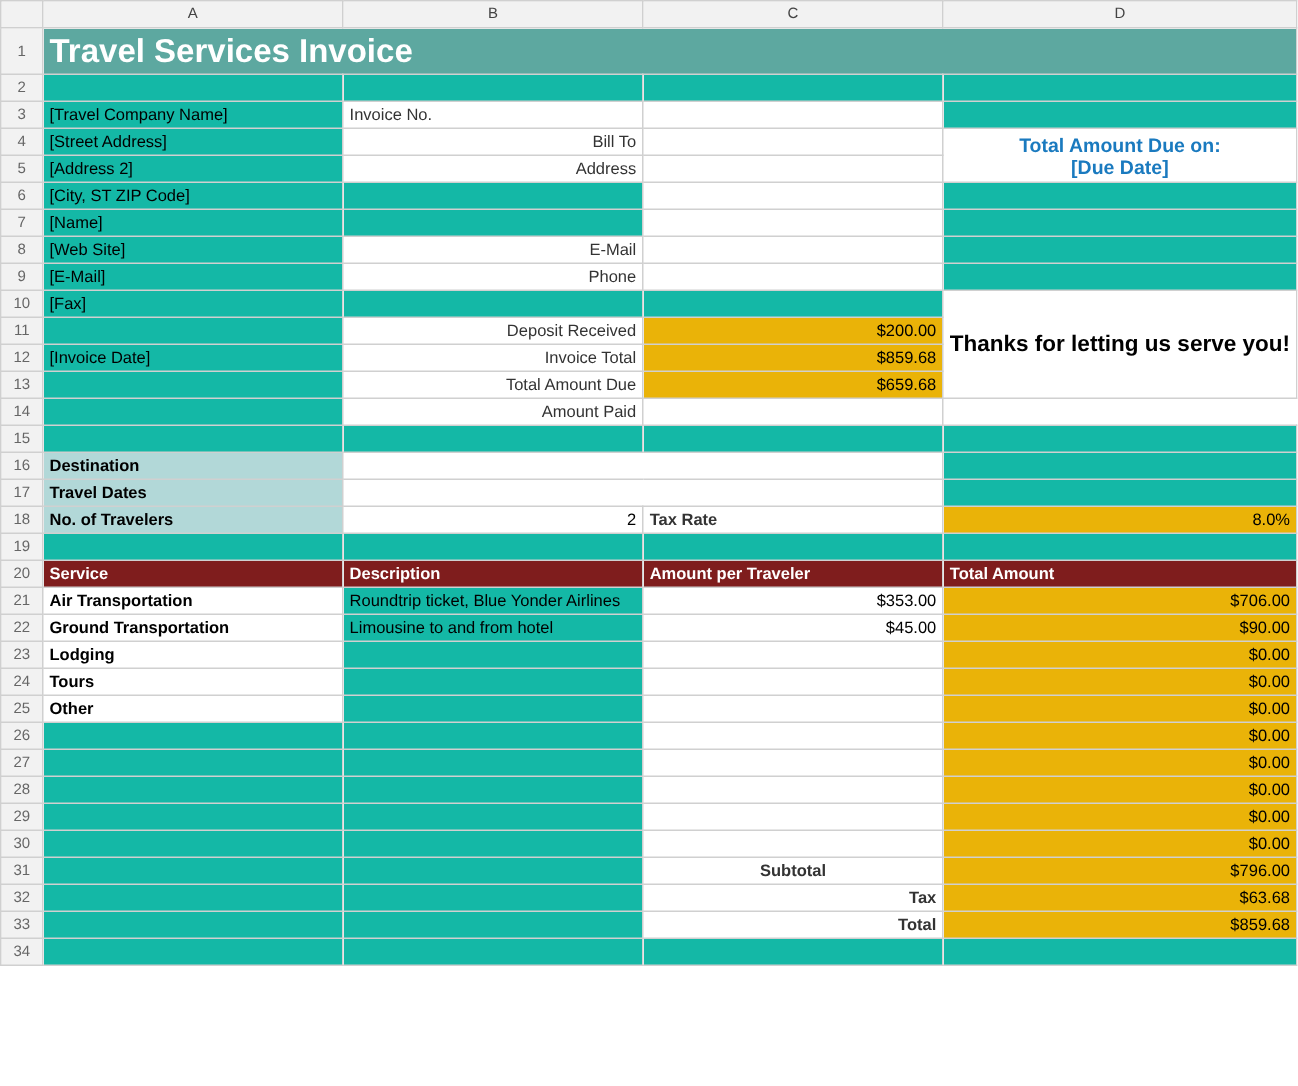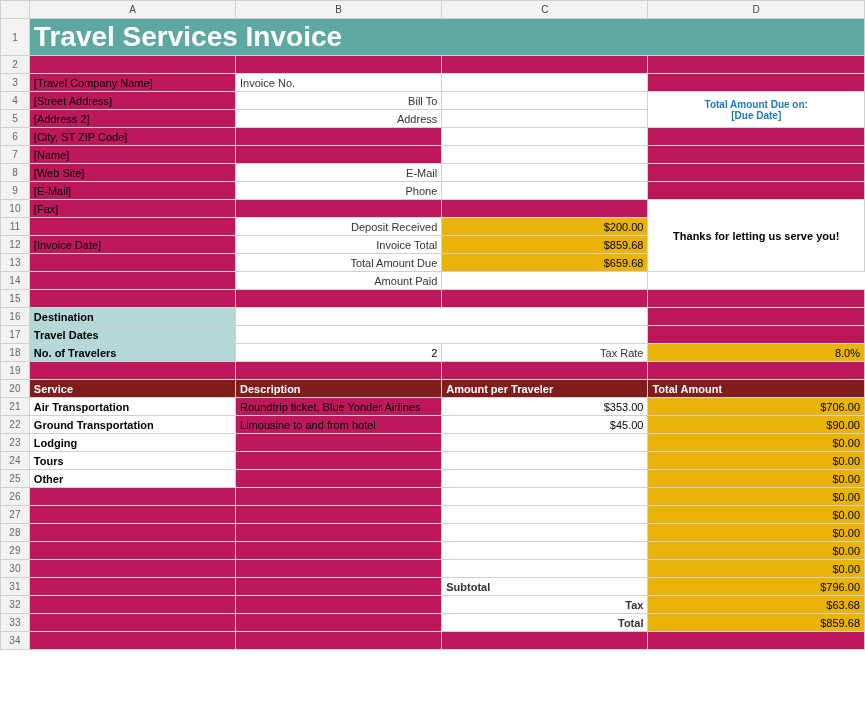--- a/index.html
+++ b/index.html
@@ -43,21 +43,21 @@
     
     .col-a { width: 200px; }
     .col-b { width: 200px; }
     .col-c { width: 200px; }
     .col-d { width: 210px; }
 
     
     .title-cell {
       background: #5da8a0;
       color: #fff;
-      font-size: 28px;
+      font-size: 22px;
       font-weight: bold;
       padding: 8px 10px;
     }
 
     
     .label-right {
       text-align: right;
       color: #333;
       font-weight: normal;
       background: #fff;
@@ -68,21 +68,21 @@
       border: 1px solid #aaa;
     }
 
     .input-cell-shaded {
       background: #eab308;
       border: 1px solid #aaa;
       text-align: right;
     }
 
     .empty-cell {
-      background: #be185d;
+      background: #14b8a6;
     }
 
     
     .teal-label {
       background: #b2d8d8;
       font-weight: bold;
       color: #000;
     }
 
     
@@ -101,28 +101,28 @@
       font-weight: bold;
     }
 
     .right-align {
       text-align: right;
     }
 
     .total-amount-due-cell {
       color: #1a7abf;
       font-weight: bold;
-      font-size: 10px;
+      font-size: 13px;
       text-align: center;
       vertical-align: middle;
     }
 
     .thanks-cell {
       font-weight: bold;
-      font-size: 11px;
+      font-size: 15px;
       text-align: center;
       vertical-align: middle;
     }
   </style>
 </head>
 <body>
 
 <table class="spreadsheet" cellspacing="0" cellpadding="0">
 
   <colgroup>
@@ -268,21 +268,21 @@
       <td class="row-num">17</td>
       <td class="teal-label">Travel Dates</td>
       <td class="input-cell" colspan="2"></td>
       <td class="empty-cell"></td>
     </tr>
 
     <tr>
       <td class="row-num">18</td>
       <td class="teal-label">No. of Travelers</td>
       <td class="input-cell right-align">2</td>
-      <td class="label-right" style="text-align:right; font-weight:normal;">Tax Rate</td>
+      <td class="label-right" style="text-align:left; font-weight:bold;">Tax Rate</td>
       <td class="input-cell-shaded right-align">8.0%</td>
     </tr>
 
     <tr>
       <td class="row-num">19</td>
       <td class="empty-cell"></td>
       <td class="empty-cell"></td>
       <td class="empty-cell"></td>
       <td class="empty-cell"></td>
     </tr>
@@ -368,21 +368,21 @@
       <td class="empty-cell"></td>
       <td class="empty-cell"></td>
       <td class="input-cell"></td>
       <td class="input-cell-shaded right-align">$0.00</td>
     </tr>
 
     <tr>
       <td class="row-num">31</td>
       <td class="empty-cell"></td>
       <td class="empty-cell"></td>
-      <td class="label-right bold-label" style="text-align:left;">Subtotal</td>
+      <td class="label-right bold-label" style="text-align:center;">Subtotal</td>
       <td class="input-cell-shaded right-align">$796.00</td>
     </tr>
 
     <tr>
       <td class="row-num">32</td>
       <td class="empty-cell"></td>
       <td class="empty-cell"></td>
       <td class="label-right bold-label" style="">Tax</td>
       <td class="input-cell-shaded right-align">$63.68</td>
     </tr>

